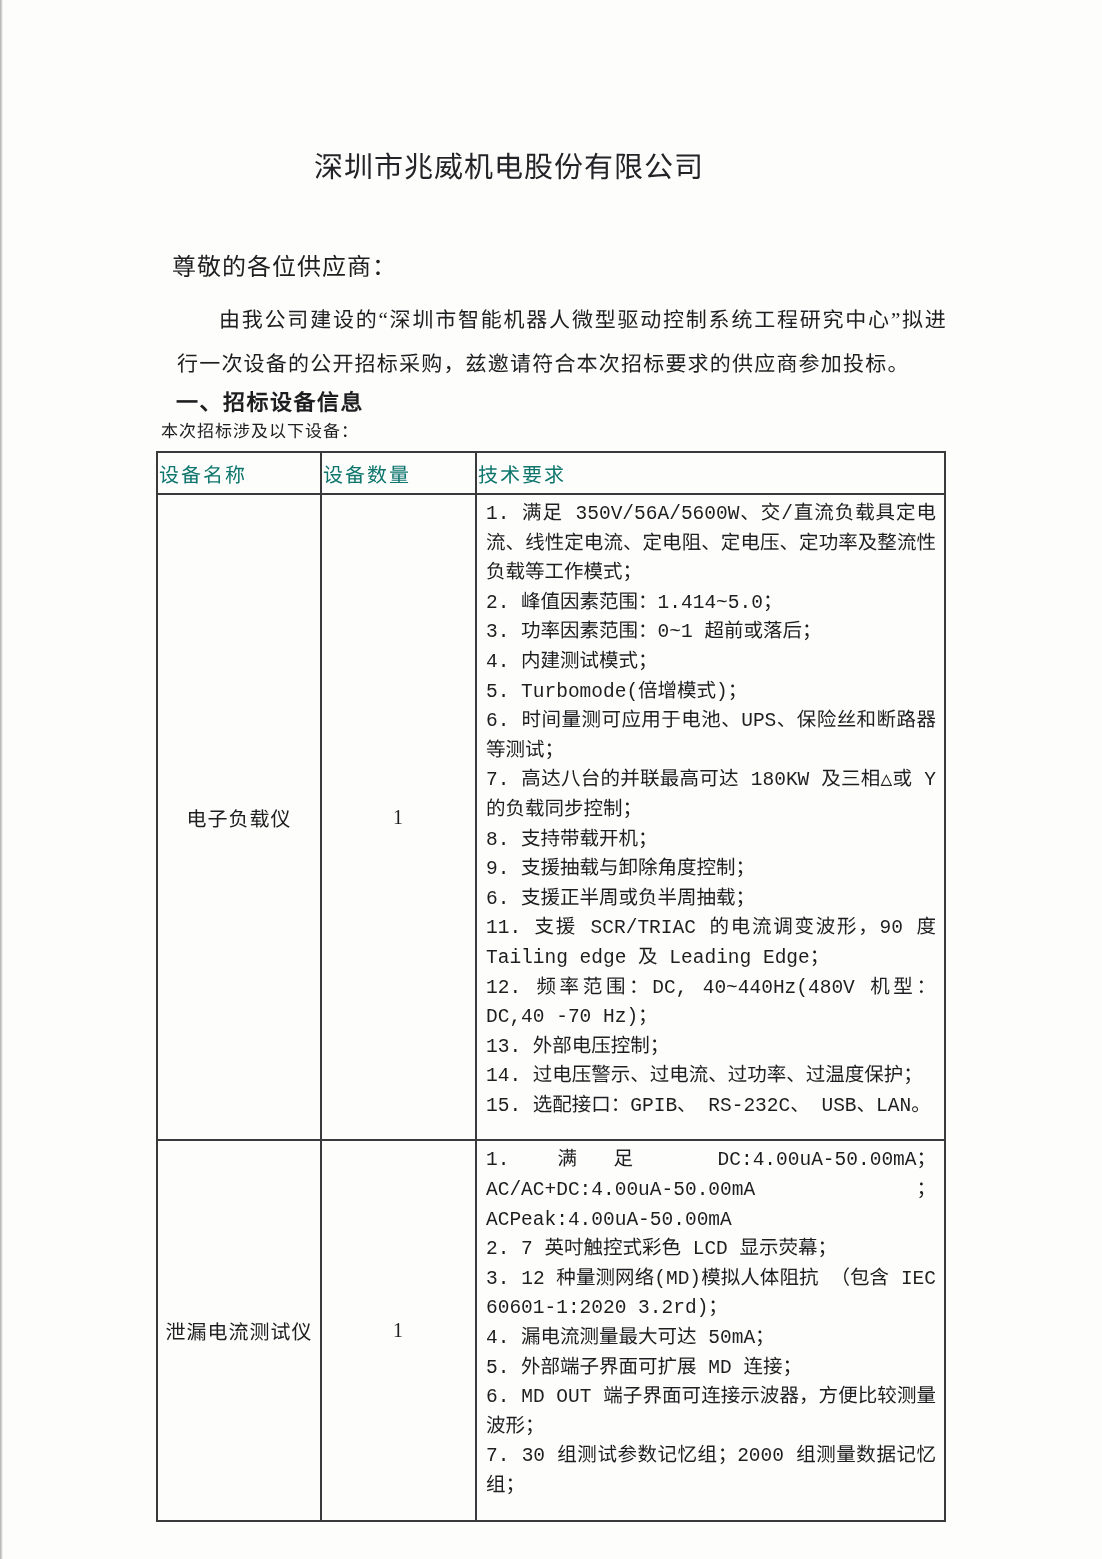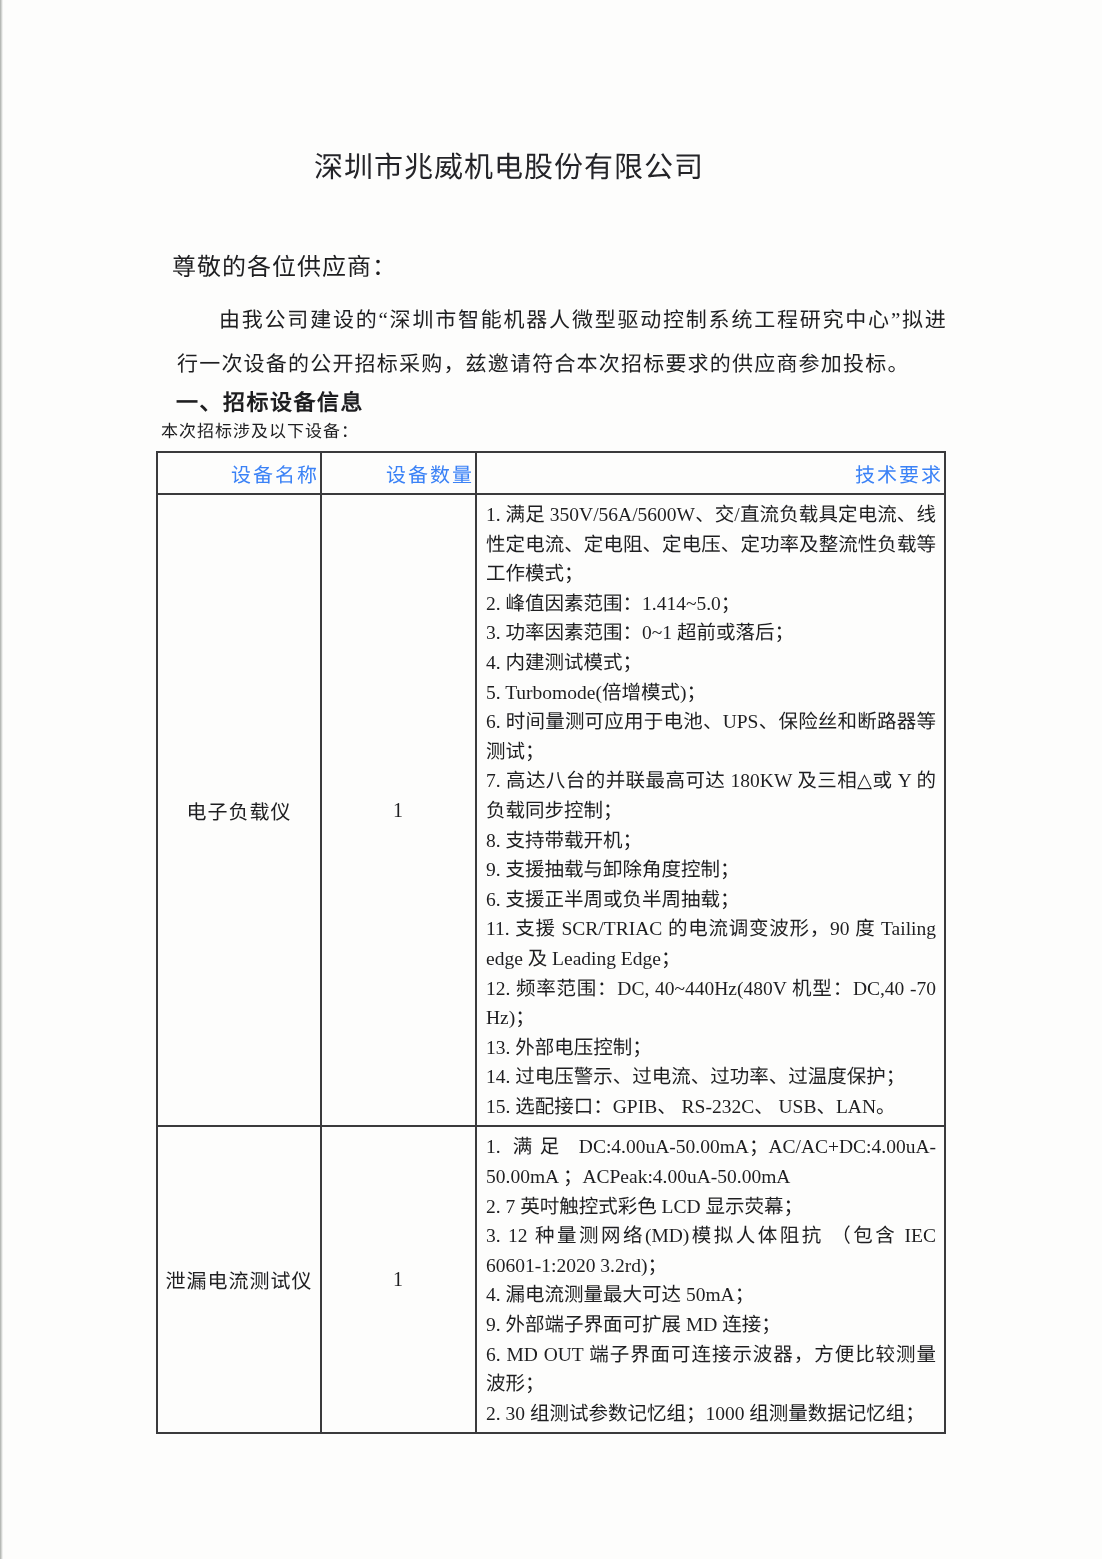--- a/index.html
+++ b/index.html
@@ -42,27 +42,27 @@
   }
   table.eq-table {
     position:absolute; left:156px; top:451px; width:788px;
     border-collapse:collapse; table-layout:fixed;
   }
   .eq-table th, .eq-table td {
     border:2px solid #3a3a3c; font-weight:normal;
   }
   .eq-table th {
     height:38px; font-size:20px; letter-spacing:2px;
-    text-align:right; vertical-align:middle; color:#3b82f6;
+    text-align:left; vertical-align:middle; color:#0f766e;
   }
   .name-cell, .qty-cell {
     text-align:center; vertical-align:middle;
     font-size:20px; letter-spacing:1px;
   }
-  .req-cell { vertical-align:top; padding:5px 8px 4px 9px; }
+  .req-cell { vertical-align:top; padding:5px 8px 18px 9px;font-family:Liberation Mono, monospace; }
   .req-item { font-size:19.5px; line-height:29.6px; text-align:justify; }
   .row-1 .name-cell, .row-1 .qty-cell, .row-1 .req-cell { height:621px; }
   .row-2 .name-cell, .row-2 .qty-cell, .row-2 .req-cell { height:289px; }
 </style>
 </head>
 <body>
 
 <div class="page">
   <div class="edge-left"></div>
 
@@ -110,20 +110,20 @@
         </td>
       </tr>
       <tr class="row-2">
         <td class="name-cell">泄漏电流测试仪</td>
         <td class="qty-cell">1</td>
         <td class="req-cell">
           <div class="req-item">1. 满足 DC:4.00uA-50.00mA；AC/AC+DC:4.00uA-50.00mA ；ACPeak:4.00uA-50.00mA</div>
           <div class="req-item">2. 7 英吋触控式彩色 LCD 显示荧幕；</div>
           <div class="req-item">3. 12 种量测网络(MD)模拟人体阻抗 （包含 IEC 60601-1:2020 3.2rd)；</div>
           <div class="req-item">4. 漏电流测量最大可达 50mA；</div>
-          <div class="req-item">9. 外部端子界面可扩展 MD 连接；</div>
+          <div class="req-item">5. 外部端子界面可扩展 MD 连接；</div>
           <div class="req-item">6. MD OUT 端子界面可连接示波器，方便比较测量波形；</div>
-          <div class="req-item">2. 30 组测试参数记忆组；1000 组测量数据记忆组；</div>
+          <div class="req-item">7. 30 组测试参数记忆组；2000 组测量数据记忆组；</div>
         </td>
       </tr>
     </tbody>
   </table>
 </div>
 
 </body></html>

